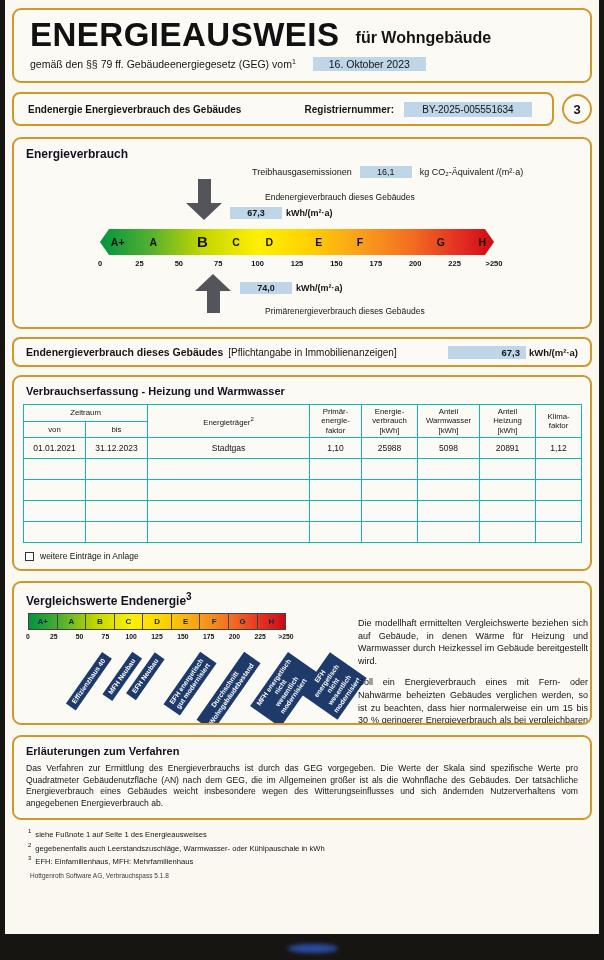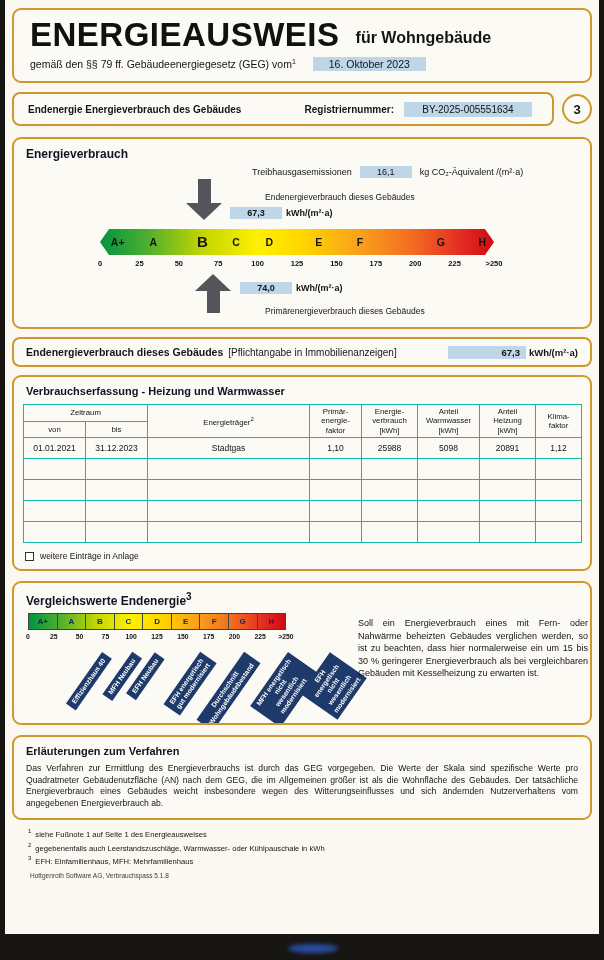--- a/index.html
+++ b/index.html
@@ -344,20 +344,21 @@
 gut modernisiert</div>
       <div class="cmp-label" style="left:230px">Durchschnitt
 Wohngebäudebestand</div>
       <div class="cmp-label" style="left:274px">MFH energetisch nicht
 wesentlich modernisiert</div>
       <div class="cmp-label" style="left:316px">EFH energetisch nicht
 wesentlich modernisiert</div>
     </div>
 
     <div class="cmp-text">
+      <p>Die modellhaft ermittelten Vergleichswerte beziehen sich auf Gebäude, in denen Wärme für Heizung und Warmwasser durch Heizkessel im Gebäude bereitgestellt wird.</p>
       <p>Soll ein Energieverbrauch eines mit Fern- oder Nahwärme beheizten Gebäudes verglichen werden, so ist zu beachten, dass hier normalerweise ein um 15 bis 30 % geringerer Energieverbrauch als bei vergleichbaren Gebäuden mit Kesselheizung zu erwarten ist.</p>
     </div>
   </div>
 
   <div class="box exp-box">
     <div class="ttl">Erläuterungen zum Verfahren</div>
     <div class="txt">Das Verfahren zur Ermittlung des Energieverbrauchs ist durch das GEG vorgegeben. Die Werte der Skala sind spezifische Werte pro Quadratmeter Gebäudenutzfläche (AN) nach dem GEG, die im Allgemeinen größer ist als die Wohnfläche des Gebäudes. Der tatsächliche Energieverbrauch eines Gebäudes weicht insbesondere wegen des Witterungseinflusses und sich ändernden Nutzerverhaltens vom angegebenen Energieverbrauch ab.</div>
   </div>
 
   <div class="footnotes">

